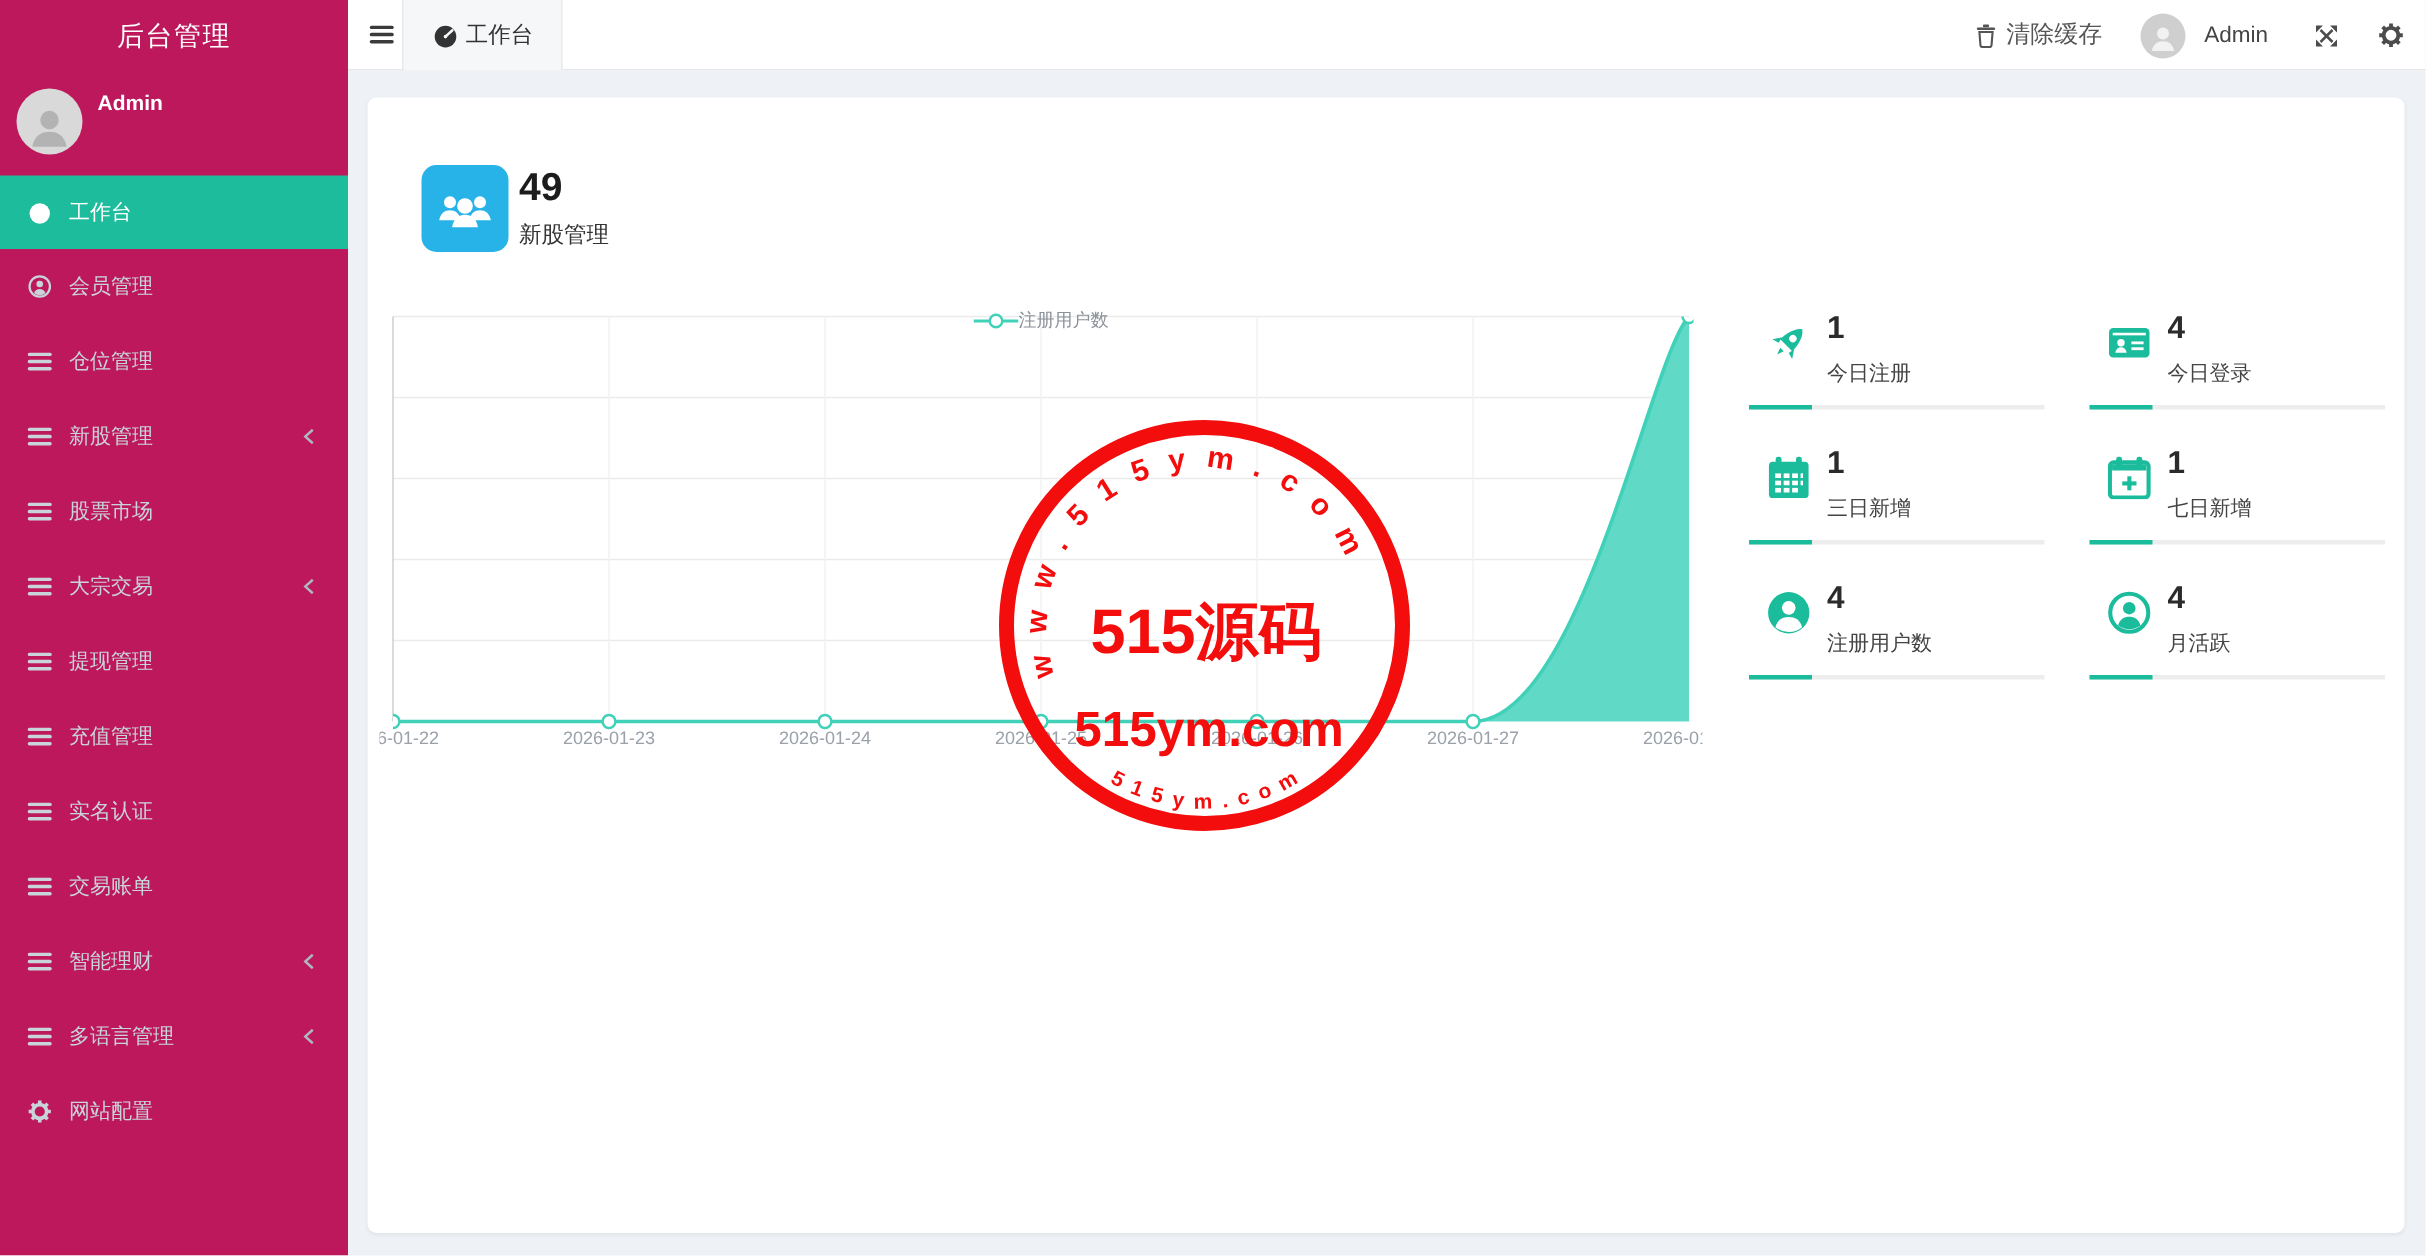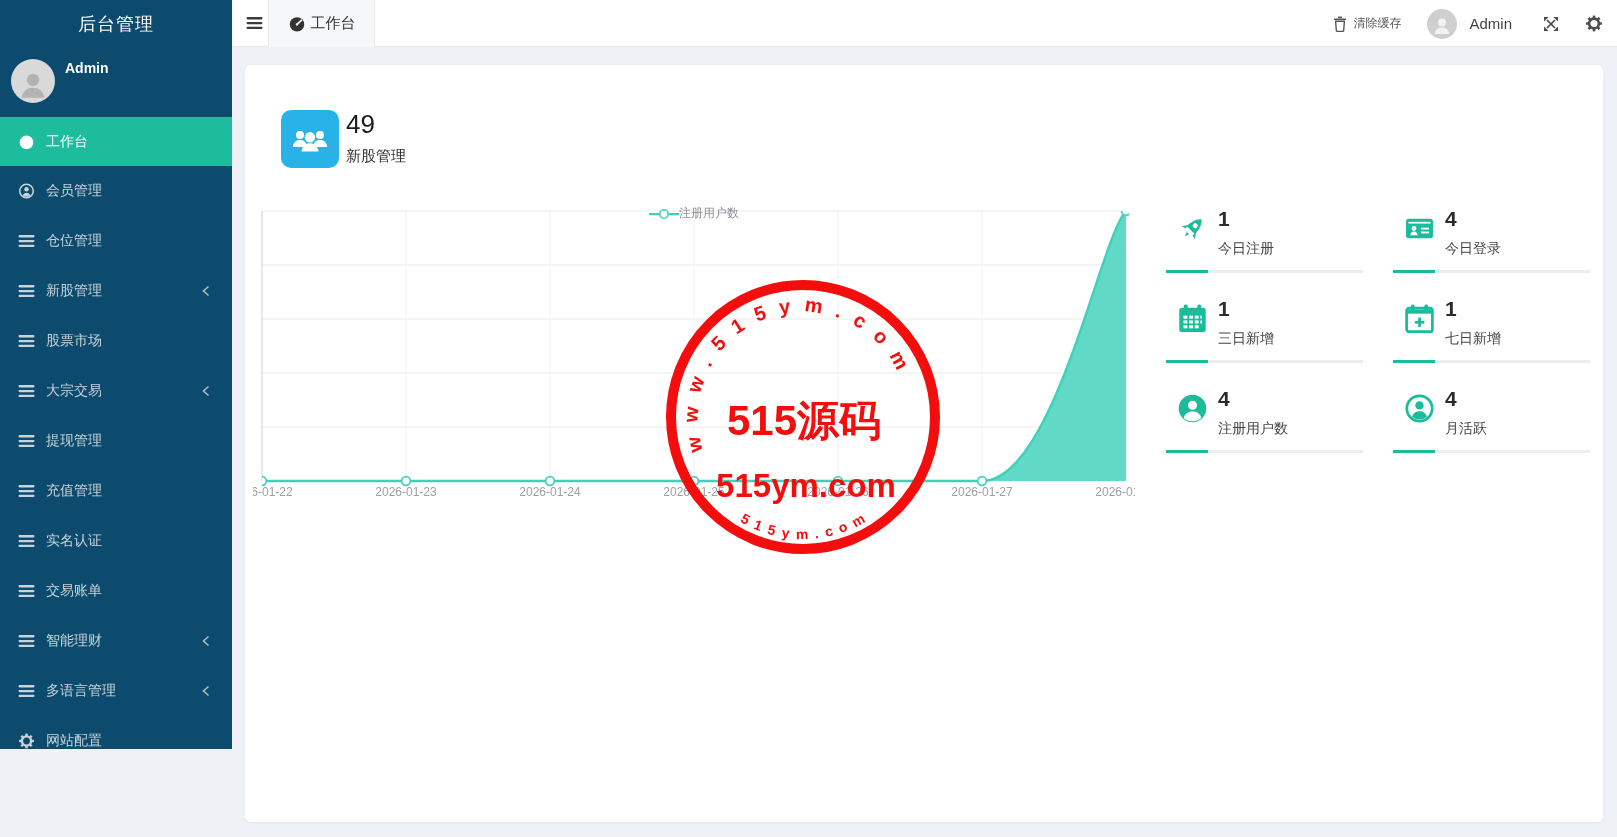--- a/index.html
+++ b/index.html
@@ -1,53 +1,53 @@
 <!DOCTYPE html>
 <html lang="zh"><head>
 <meta charset="utf-8">
 <style>
   * { box-sizing: border-box; margin: 0; padding: 0; }
   html,body { width:1617px; height:837px; overflow:hidden; }
   body { font-family:"Liberation Sans", sans-serif; position:relative; background:#eef1f6; }
 
   
-  .sidebar { position:absolute; left:0; top:0; width:232px; height:749px; background:#0c4a6e; z-index:5; }
+  .sidebar { position:absolute; left:0; top:0; width:232px; height:837px; background:#be185d; z-index:5; }
   .brand { height:47px; display:flex; align-items:center; justify-content:center; color:#fff; font-size:18px; letter-spacing:1px; }
   .user-panel { position:absolute; top:56px; left:0; width:100%; height:55px; }
   .user-avatar { position:absolute; left:11px; top:3px; width:44px; height:44px; border-radius:50%; background:#d9d9d9; overflow:hidden; }
   .user-avatar svg { width:34px; height:34px; position:absolute; left:5px; top:8px; color:#b3b3b3; }
   .user-name { position:absolute; left:65px; top:4px; color:#fff; font-weight:bold; font-size:14px; }
   .user-id { position:absolute; left:65px; top:27px; color:#c3cbd0; font-size:12px;margin-top:48px; }
   .nav { position:absolute; top:117px; left:0; width:100%; }
   .nav-item { position:relative; height:50px; display:flex; align-items:center; padding-left:18px; color:#c9d4da; font-size:14px; cursor:pointer; }
   .nav-item.active { height:49px; background:#1dbc9c; color:#fff; }
   .nav-item .mi { width:17px; height:16px; flex:0 0 17px; color:inherit; }
   .nav-item .lbl { margin-left:11px; }
   .nav-item .chev { position:absolute; right:22px; width:8px; height:12px; color:#aeb9bf; }
 
   
   .topbar { position:absolute; left:232px; top:0; right:0; height:47px; background:#fff; border-bottom:1px solid #e7e7e7; z-index:4; }
   .hamburger { position:absolute; left:14px; top:15px; width:17px; height:16px; color:#3b3b3b; cursor:pointer; }
   .tab { position:absolute; left:36px; top:0; width:107px; height:47px; background:#f6f7f8; border-left:1px solid #e9e9e9; border-right:1px solid #e9e9e9; display:flex; align-items:center; justify-content:center; gap:5px; font-size:15px; color:#333; cursor:pointer; }
   .tab .ti { width:18px; height:16px; color:#333; --bg:#f6f7f8; }
   .topbar-right { position:absolute; right:14px; top:0; height:47px; display:flex; align-items:center; }
-  .clear-cache { display:flex; align-items:center; gap:6px; color:#555; font-size:12px; cursor:pointer; }
+  .clear-cache { display:flex; align-items:center; gap:6px; color:#555; font-size:16px; cursor:pointer; }
   .clear-cache svg { width:14px; height:16px; }
   .tb-avatar { width:30px; height:30px; border-radius:50%; background:#cfcfcf; overflow:hidden; position:relative; margin-left:26px; cursor:pointer; }
   .tb-avatar svg { width:22px; height:22px; position:absolute; left:4px; top:5px; color:#f2f2f2; }
   .tb-admin { margin-left:12px; font-size:15px; color:#444; cursor:pointer; }
   .tb-ic { width:16px; height:16px; color:#4c4c4c; cursor:pointer; }
   .expand-ic { margin-left:31px; }
   .gears-ic { margin-left:26px; width:18px; height:17px; }
 
   
   .card { position:absolute; left:245px; top:65px; width:1358px; height:757px; background:#fff; border-radius:6px; box-shadow:0 1px 3px rgba(0,0,0,.06); }
   .ov-icon { position:absolute; left:36px; top:45px; width:58px; height:58px; border-radius:10px; background:#28b3e8; }
   .ov-icon svg { width:40px; height:31px; position:absolute; left:9px; top:14px; color:#fff; }
-  .ov-num { position:absolute; left:101px; top:44px; font-size:26px; font-weight:normal; color:#1c1c1c; }
+  .ov-num { position:absolute; left:101px; top:44px; font-size:26px; font-weight:bold; color:#1c1c1c; }
   .ov-lbl { position:absolute; left:101px; top:82px; font-size:15px; color:#333; }
 
   .chart-wrap { position:absolute; left:8px; top:135px; width:882px; height:305px; }
   .legend { position:absolute; left:441px; top:5px; transform:translateX(-50%); display:flex; align-items:center; gap:0; font-size:12px; color:#8b9198; cursor:pointer; white-space:nowrap; }
 
   
   .stat-panel { position:absolute; width:197px; height:70px; }
   .stat-panel .underline { position:absolute; left:0; right:0; bottom:0; height:3px; background:#ededed; }
   .stat-panel .underline::before { content:""; position:absolute; left:0; top:0; width:42px; height:3px; background:#1abc9c; }
   .stat-ic { position:absolute; left:12px; top:11px; width:29px; height:29px; color:#1abc9c; }

